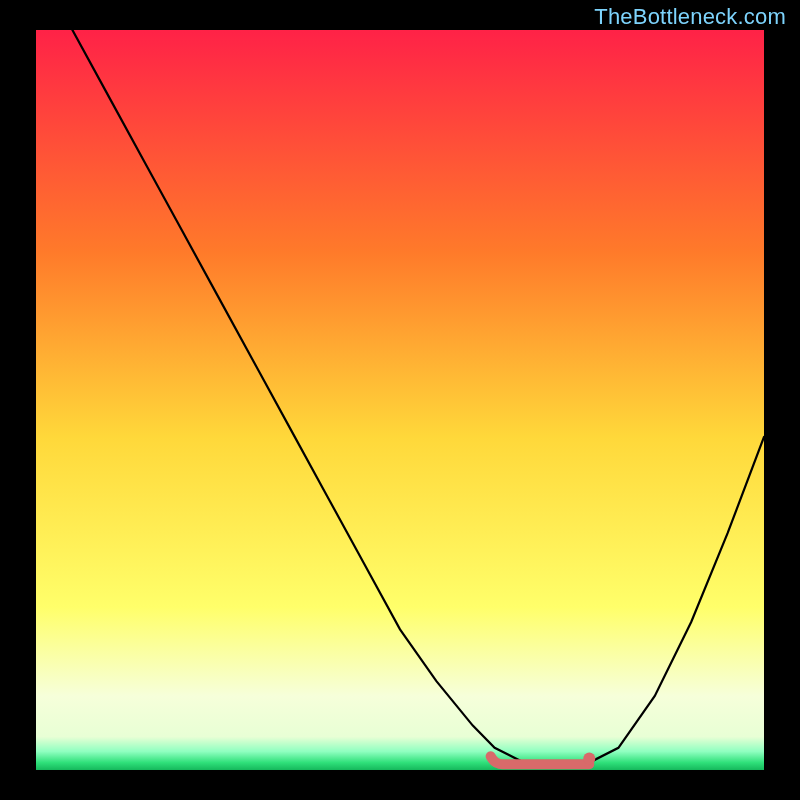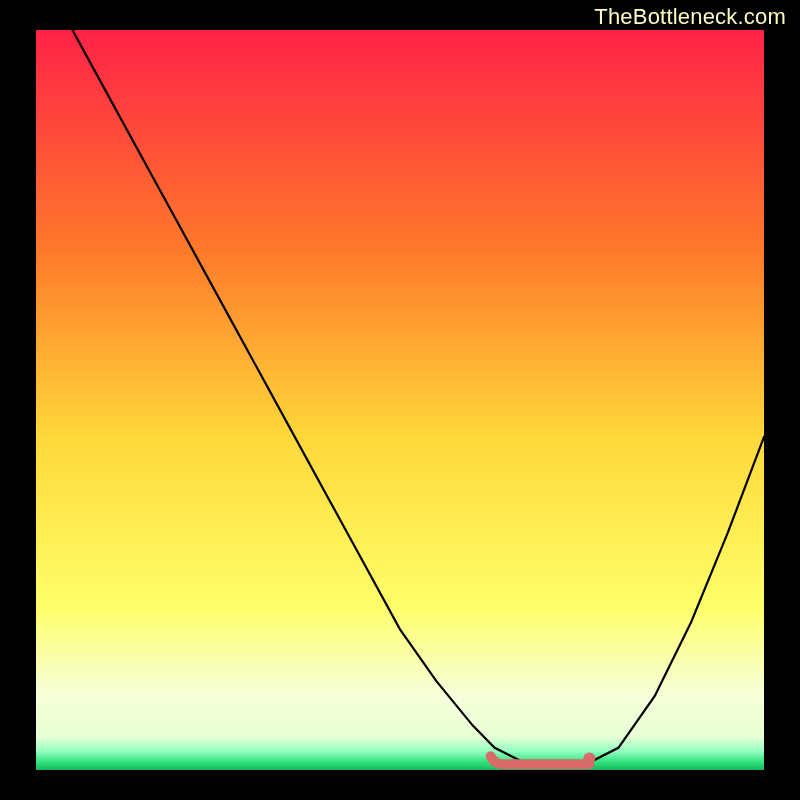--- a/index.html
+++ b/index.html
@@ -8,21 +8,21 @@
     height: 800px;
     background: #000;
     position: relative;
     font-family: Arial, sans-serif;
     overflow: hidden;
   }
   .watermark {
     position: absolute;
     top: 4px;
     right: 14px;
-    color: #fef9c3;
+    color: #7dd3fc;
     font-size: 22px;
     font-weight: 400;
     z-index: 10;
     letter-spacing: 0.2px;
     margin-left: 44px;
   }
   .plot-area {
     position: absolute;
     left: 36px;
     top: 30px;

